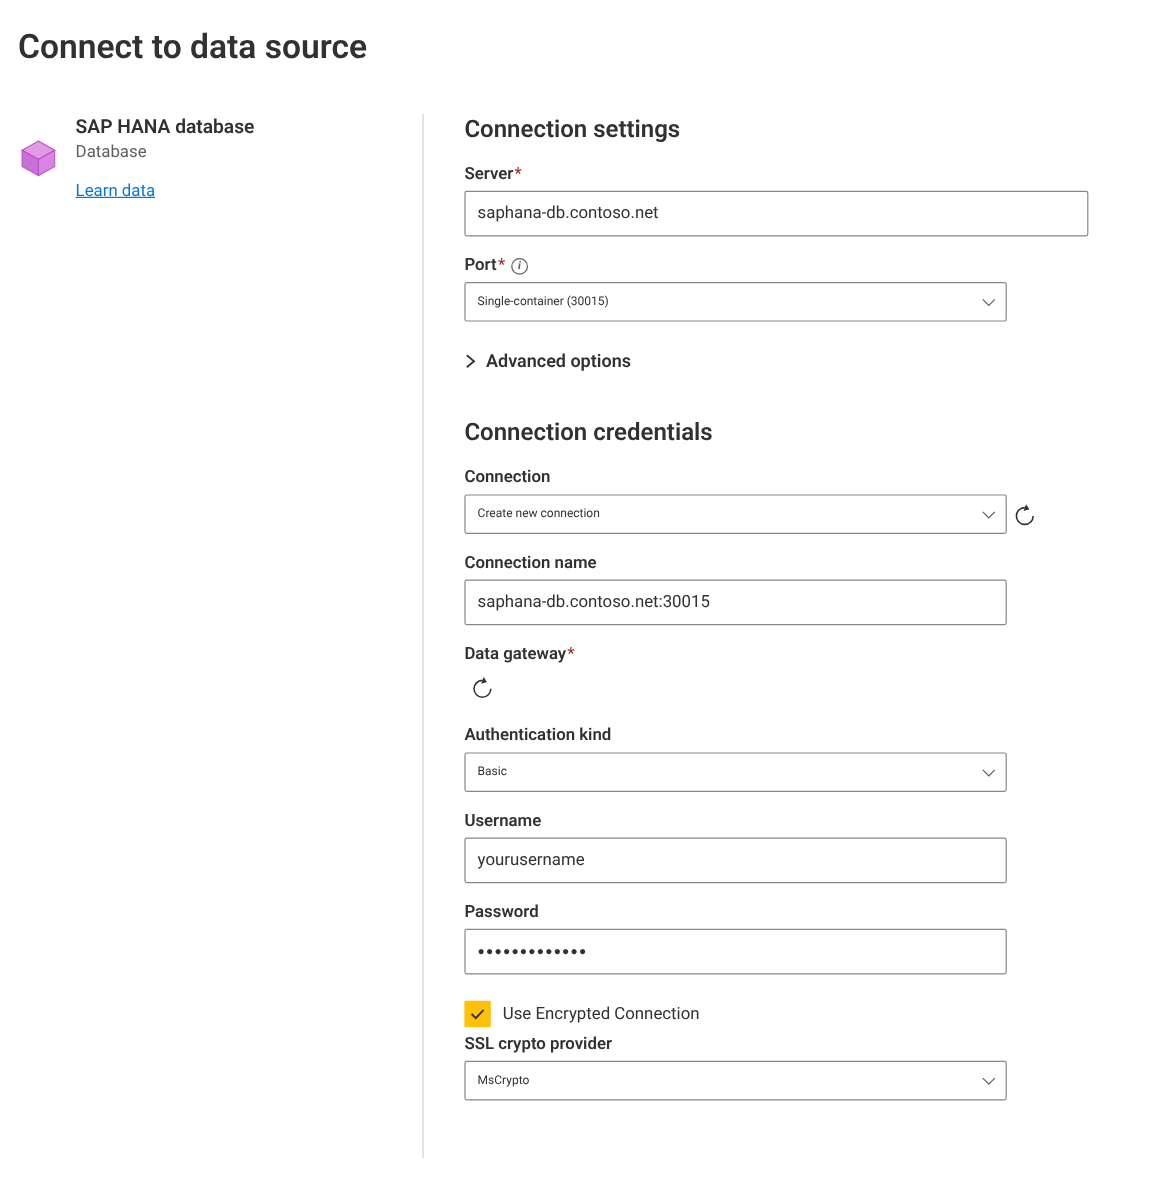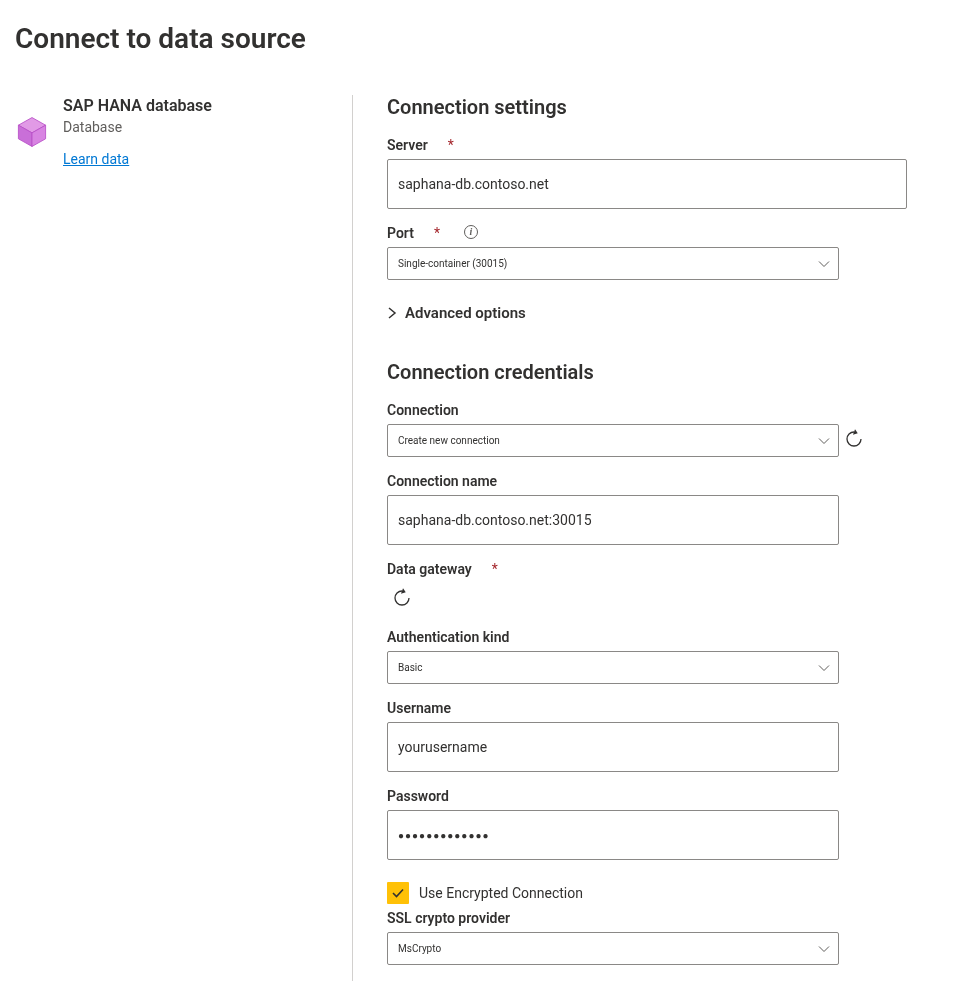--- a/index.html
+++ b/index.html
@@ -81,34 +81,34 @@
   }
   h2.section-title.credentials {
     margin-top: 38px;
     margin-bottom: 18px;
   }
   .field {
     margin-bottom: 16px;
   }
   .field-row {
     display: flex;
-    align-items: flex-start;
+    align-items: flex-end;
   }
   .field-row .controlbox {
     flex: none;
     width: 452px;
   }
   .label {
     font-size: 14px;
     font-weight: 600;
     color: #323130;
     margin-bottom: 6px;
     display: flex;
-    align-items: flex-start;
-    gap: 20px;
+    align-items: flex-end;
+    gap: 1px;
   }
   .req {
     color: #a4262c;
     font-weight: 400;
   }
   .info-icon {
     width: 14px;
     height: 14px;
     border: 1px solid #605e5c;
     border-radius: 50%;
@@ -117,21 +117,21 @@
     justify-content: center;
     font-size: 10px;
     color: #605e5c;
     font-style: italic;
     font-family: Georgia, serif;
     margin-left: 4px;
     line-height: 1;
   }
   .textbox {
     width: 520px;
-    height: 50px;
+    height: 38px;
     border: 1px solid #8a8886;
     border-radius: 2px;
     padding: 0 10px;
     font-size: 14px;
     color: #323130;
     display: flex;
     align-items: center;
     background: #fff;
   }
   .textbox.narrow { width: 452px; }

